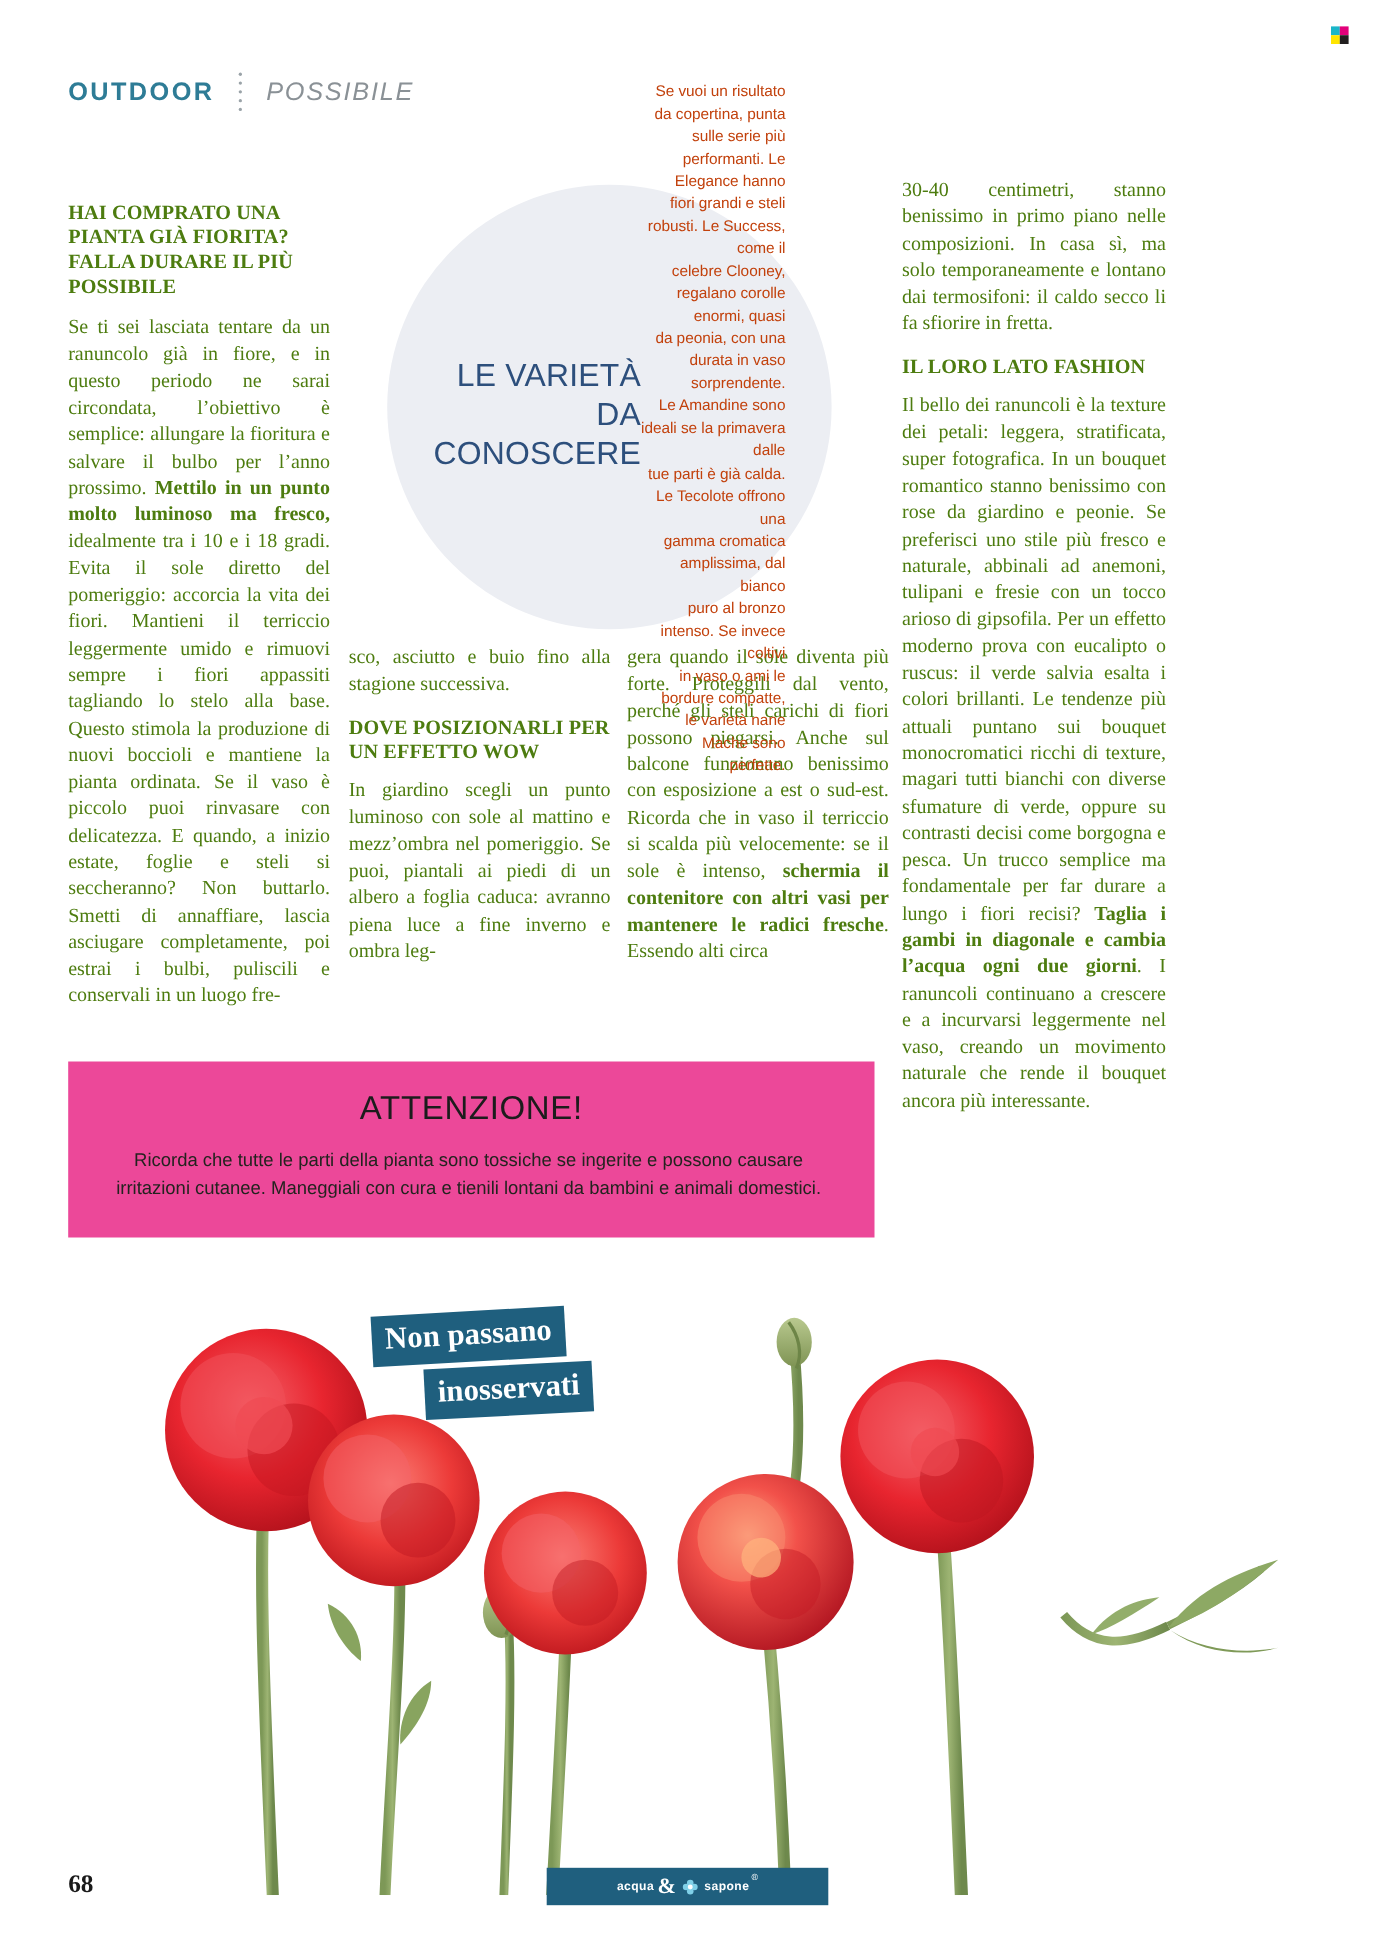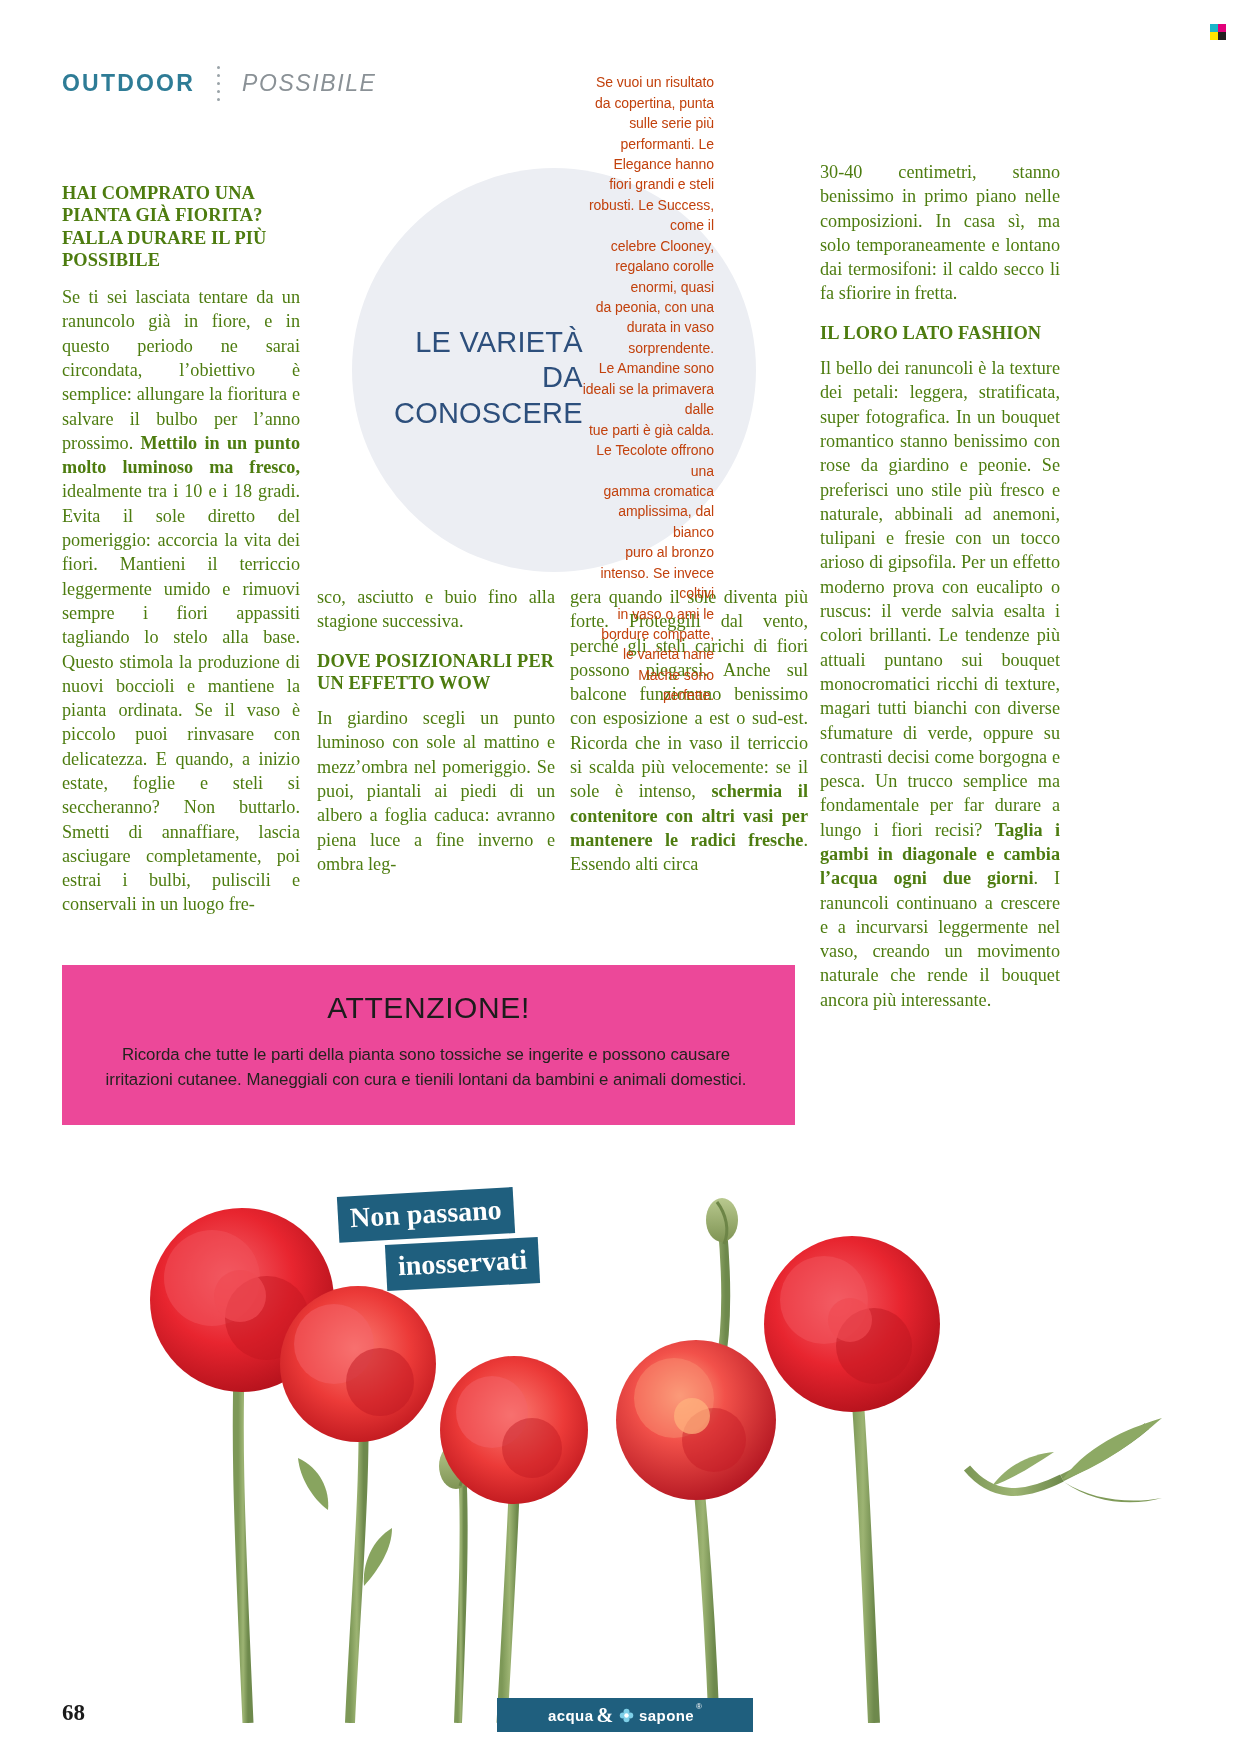--- a/index.html
+++ b/index.html
@@ -162,21 +162,21 @@
     position:absolute;
     left:497px; top:1698px;
     width:256px; height:34px;
     background:#1f5f7e;
     display:flex; align-items:center; justify-content:center;
     gap:2px;
     padding:0 8px;
   }
   .brand-txt {
     font-family:"Liberation Sans", sans-serif;
-    font-weight:700; font-size:15px; letter-spacing:0.4px;
+    font-weight:700; font-size:11px; letter-spacing:0.4px;
     color:#ffffff;
   }
   .brand-amp {
     font-family:"Liberation Serif", serif;
     font-weight:700; font-size:20px;
     color:#ffffff;
     margin:0 1px;
   }
   .brand-flower { width:15px; height:15px; margin:0 3px; }
   .brand-reg { font-family:"Liberation Sans", sans-serif; font-size:8px; color:#fff; align-self:flex-start; margin-top:4px; }

